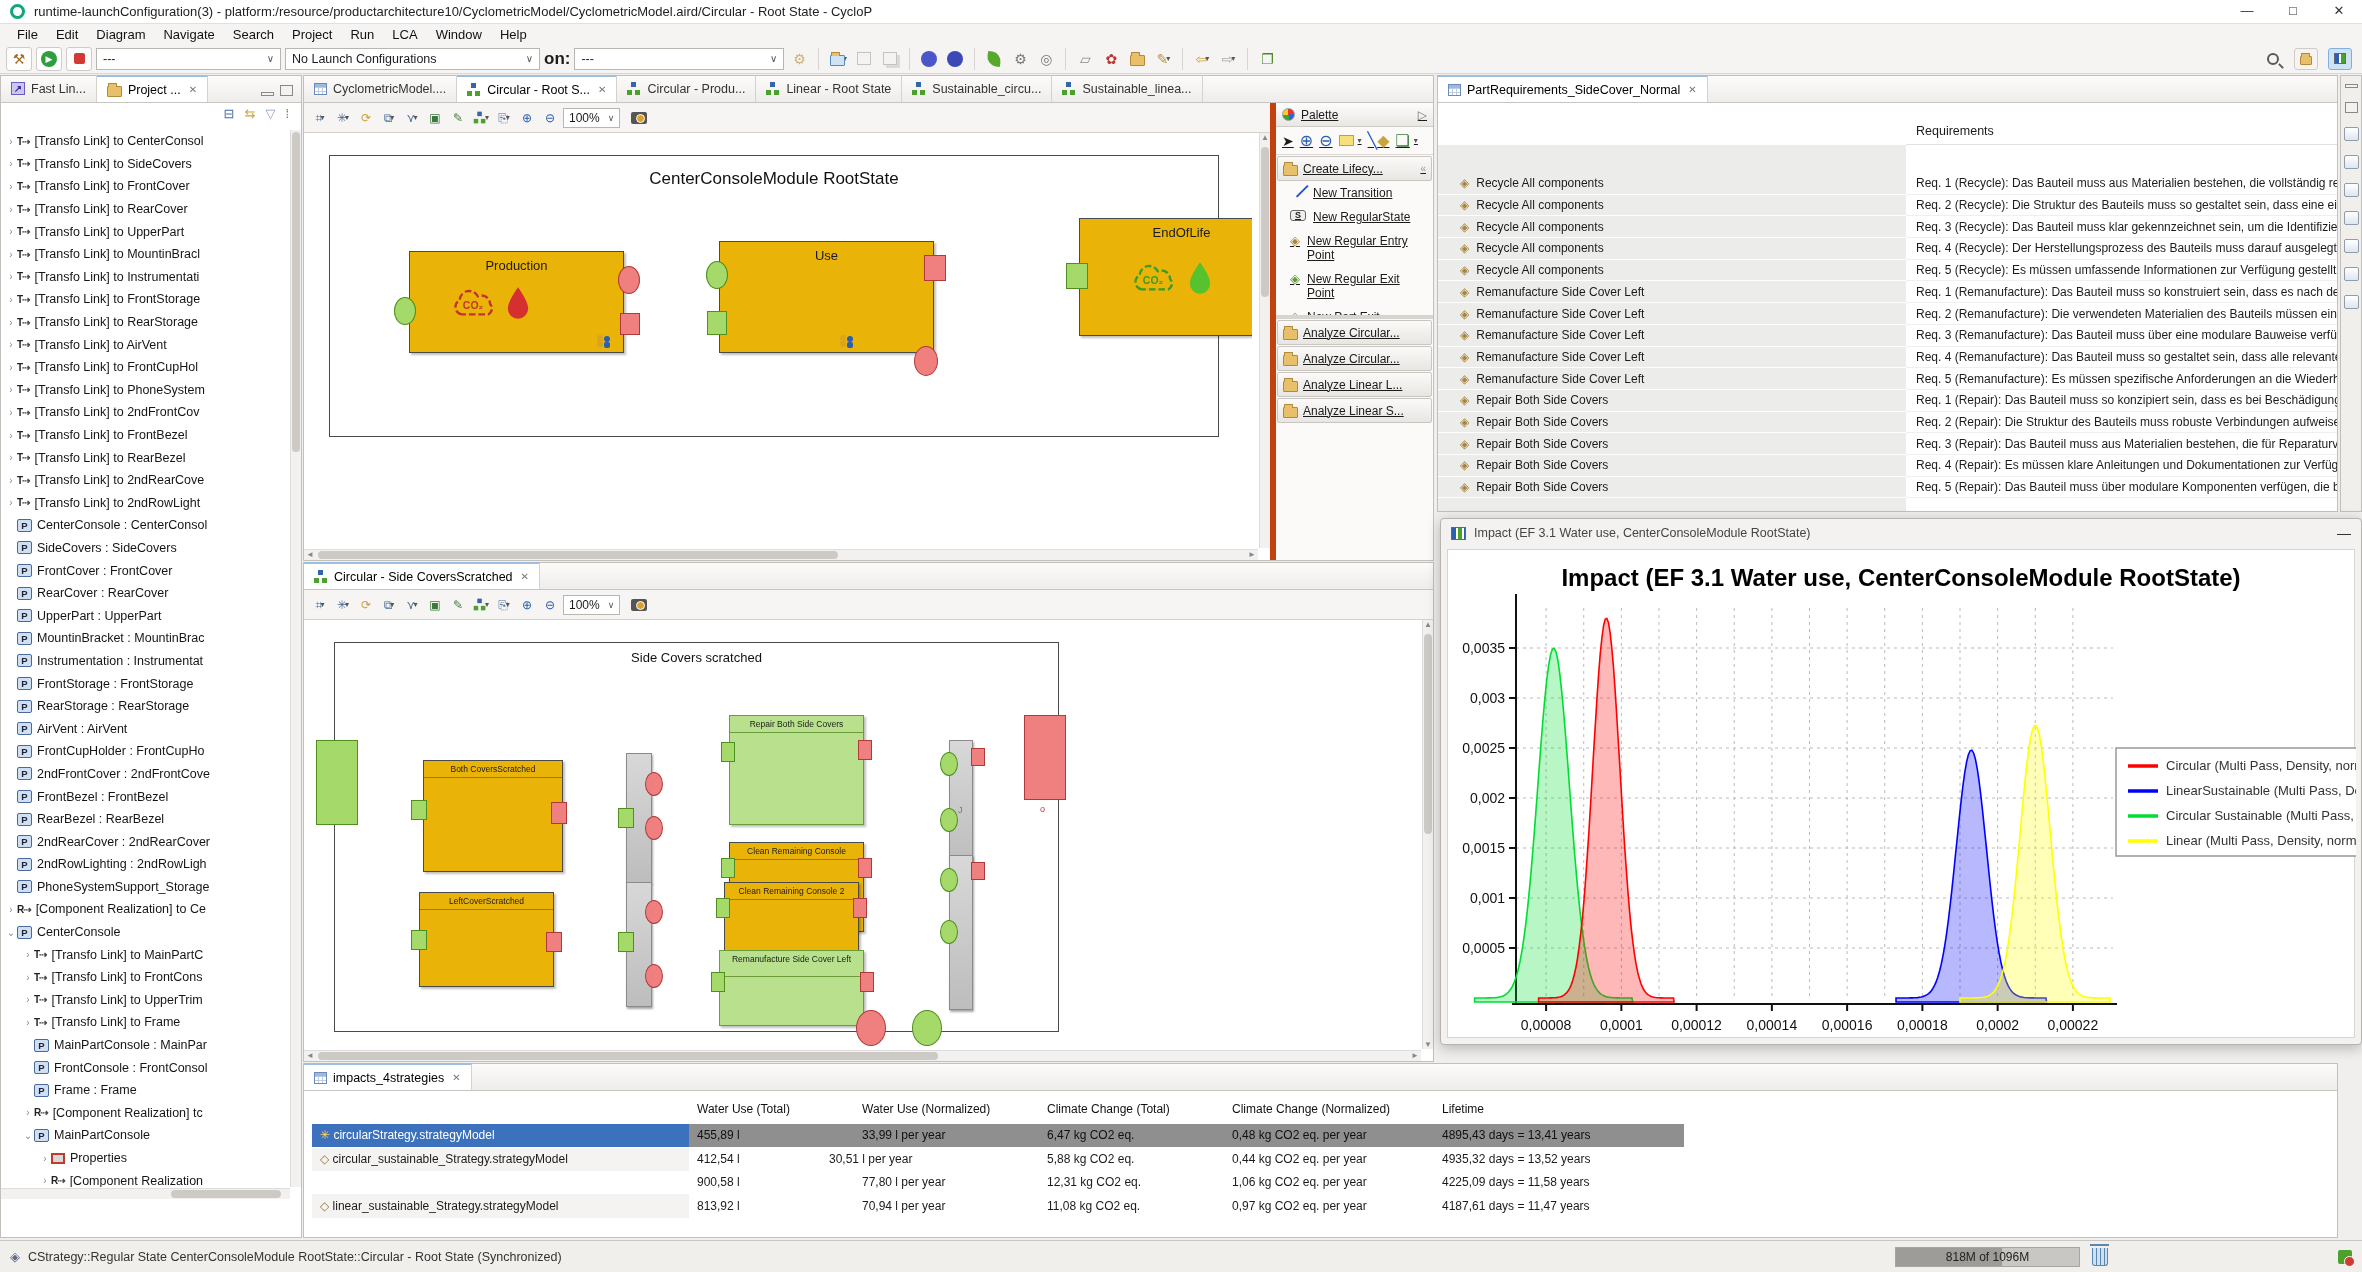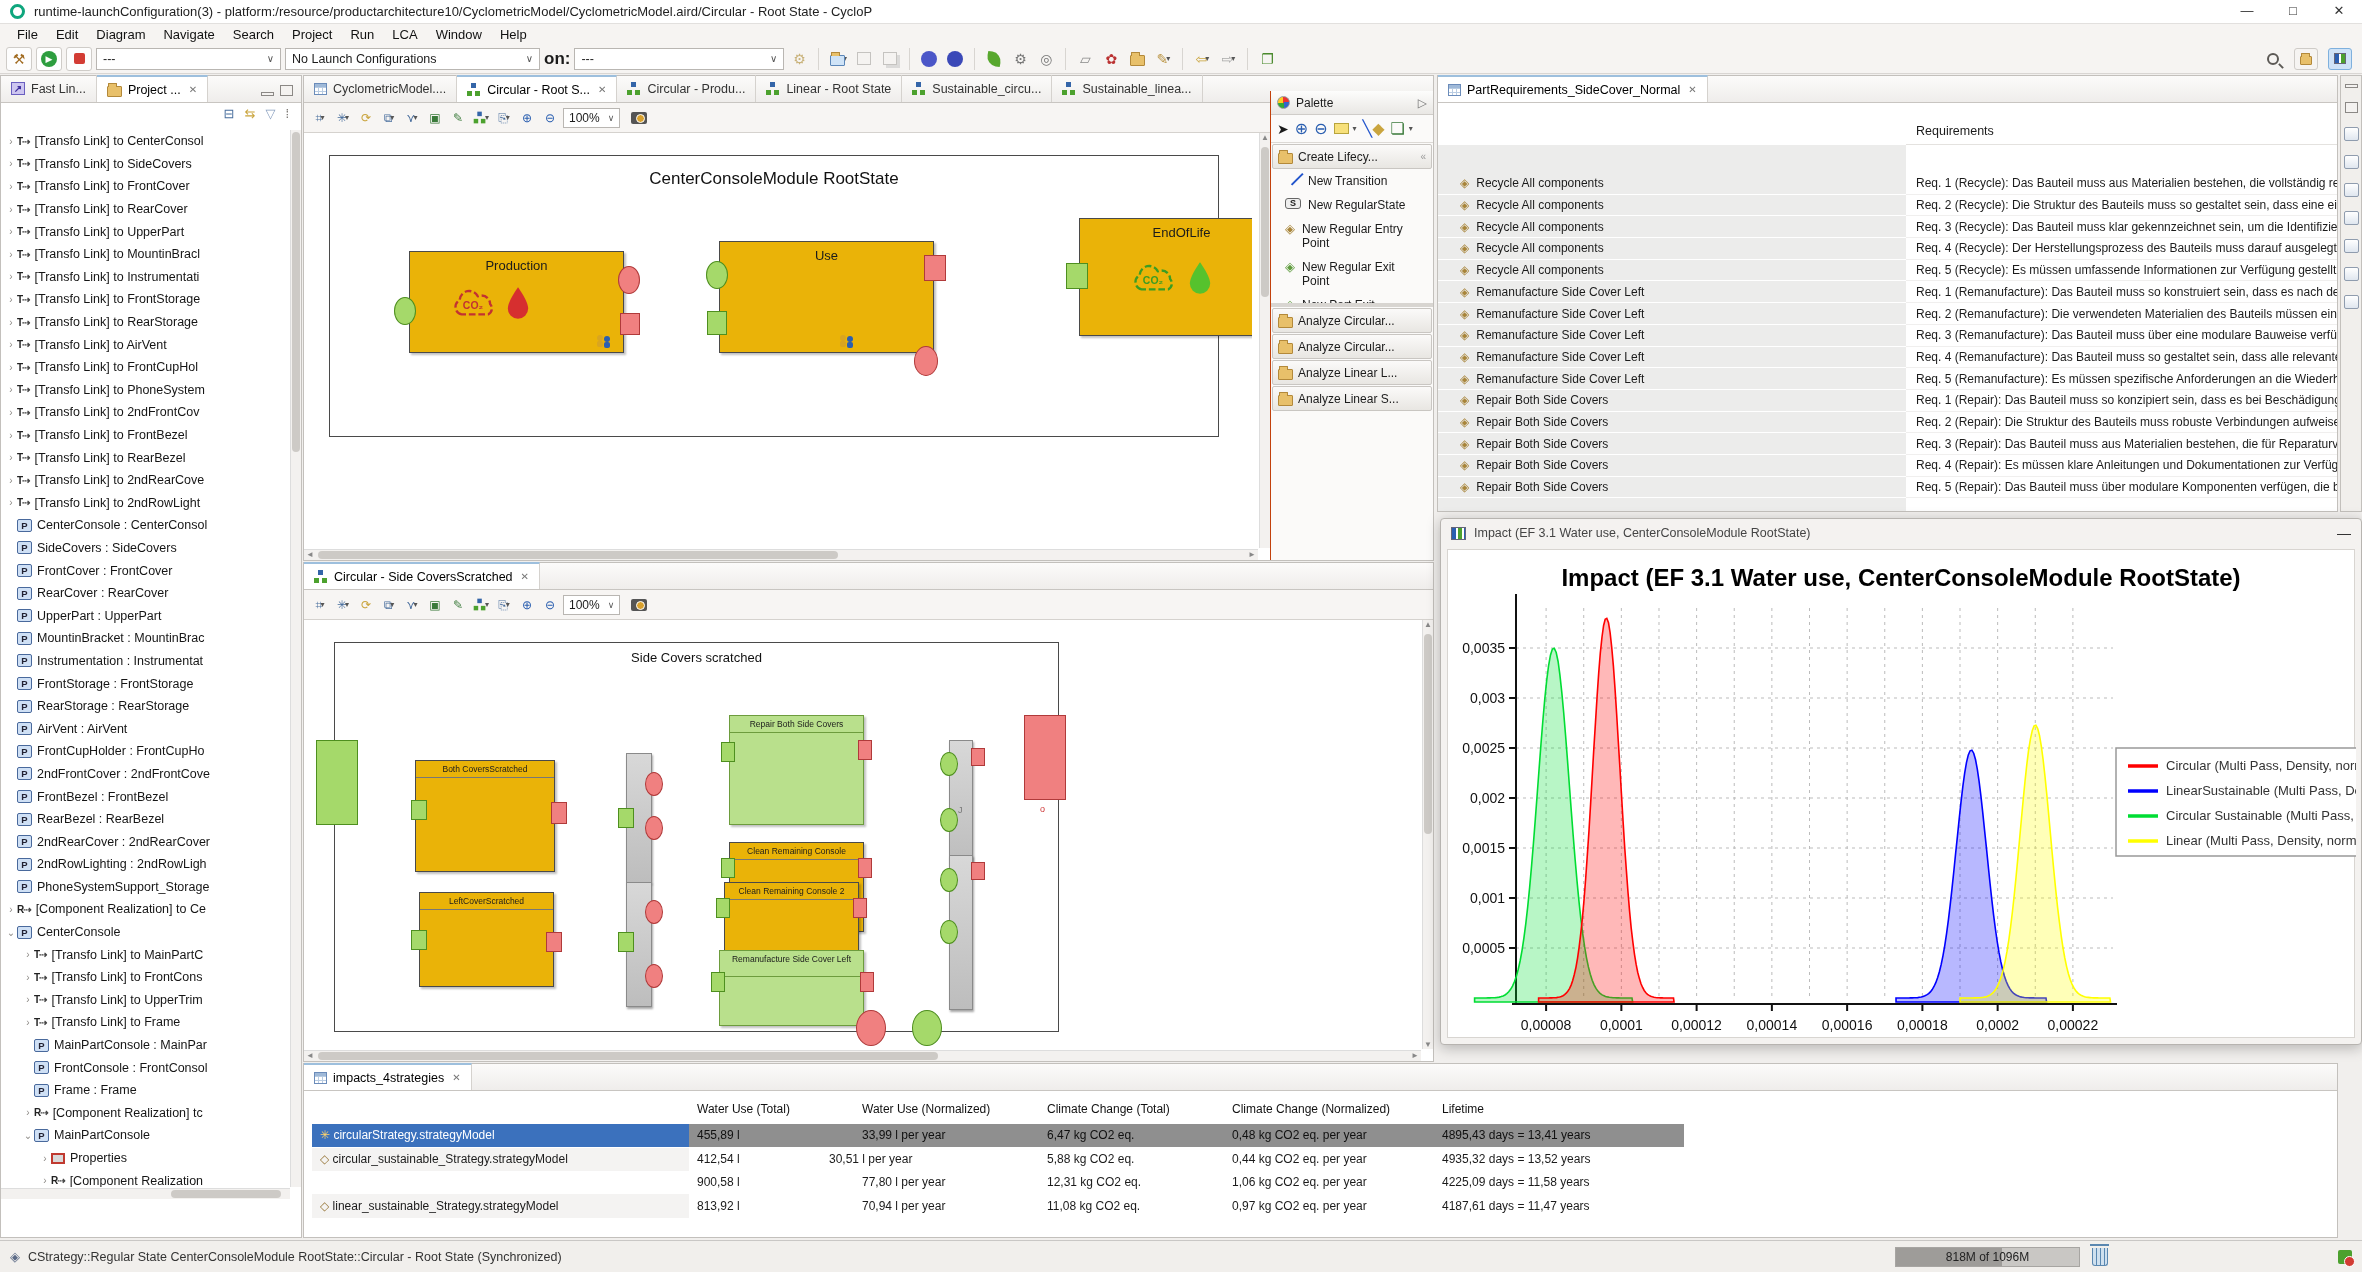--- a/index.html
+++ b/index.html
@@ -92,21 +92,21 @@
   .pr { background:#f08080; border:1.5px solid #b03a3a; }
   .sg,.sr { position:absolute; }
   .sg { background:#a5d96a; border:1.5px solid #4e8f1f; }
   .sr { background:#f08080; border:1.5px solid #b03a3a; }
   .elbl { font-size:10px; fill:#333; }
   .elbl2 { font-size:7px; fill:#555; }
   .pbox-label { font-size:8.5px; text-align:center; padding-top:3px; height:17px; border-bottom:1px solid #777; overflow:hidden; white-space:nowrap; }
   .jlabel { position:absolute; font-size:9px; color:#777; }
 
   
-  #palette { position:absolute; right:0; top:15px; width:163px; bottom:0; background:#fbfaf9; border-left:1px solid #c2410c; }
+  #palette { position:absolute; right:0; top:27px; width:163px; bottom:0; background:#fbfaf9; border-left:6px solid #c2410c;text-decoration:underline; }
   .pal-head { height:24px; background:linear-gradient(#fdfdfc,#e9e7e4); border-bottom:1px solid #cfccc8; display:flex; align-items:center; padding:0 6px; font-size:12px; gap:6px; }
   .pal-dots { width:13px; height:13px; border-radius:50%; background:conic-gradient(#e33 0 25%, #36c 0 50%, #3a3 0 75%, #fc2 0 100%); border:1px solid #999; }
   .pal-tools { padding:4px 6px; border-bottom:1px solid #dcd9d5; display:flex; flex-wrap:wrap; gap:6px; align-items:center; }
   .pal-grp { height:25px; background:linear-gradient(#fbfaf9,#e8e6e2); border:1px solid #c9c6c2; border-radius:2px; margin:1px 1px 0 1px; display:flex; align-items:center; gap:5px; padding:0 5px; font-size:12px; white-space:nowrap; overflow:hidden; }
   .pal-item { display:flex; gap:7px; padding:5px 4px 5px 14px; font-size:12px; line-height:14px; align-items:flex-start; }
   .pal-line { width:16px; height:2px; background:#2255cc; transform:rotate(-45deg) translateY(6px); flex:none; }
   .pal-s { width:16px; height:11px; border:1px solid #666; border-radius:3px; background:#eee; font-size:9px; line-height:9px; text-align:center; font-weight:bold; flex:none; }
   .pal-dia { font-size:13px; flex:none; }
 
   #edmid { left:303px; top:562px; width:1131px; height:500px; }
@@ -780,21 +780,21 @@
         <text class="elbl2" x="382" y="282">1.0</text>
         <text class="elbl2" x="598" y="338">1.0</text>
         <text class="elbl2" x="693" y="128">1.0</text>
       </svg>
 
       <div class="dg-outer" style="left:30px;top:22px;width:725px;height:390px;border-width:1.5px"></div>
       <div class="dg-title" style="left:30px;top:30px;width:725px;font-size:13px">Side Covers scratched</div>
 
       <div class="sg" style="left:12px;top:120px;width:42px;height:85px"></div>
 
-      <div class="node" style="left:111px;top:140px;width:140px;height:112px">
+      <div class="node" style="left:119px;top:140px;width:140px;height:112px">
         <div class="pbox-label">Both CoversScratched</div>
       </div>
       <div class="sg" style="left:107px;top:180px;width:16px;height:20px"></div>
       <div class="sr" style="left:247px;top:182px;width:16px;height:22px"></div>
 
       <div class="junc" style="left:322px;top:133px;width:26px;height:130px"></div>
       <div class="sg" style="left:314px;top:188px;width:16px;height:20px"></div>
       <div class="pr" style="left:341px;top:152px;width:18px;height:24px"></div>
       <div class="pr" style="left:341px;top:196px;width:18px;height:24px"></div>
 

